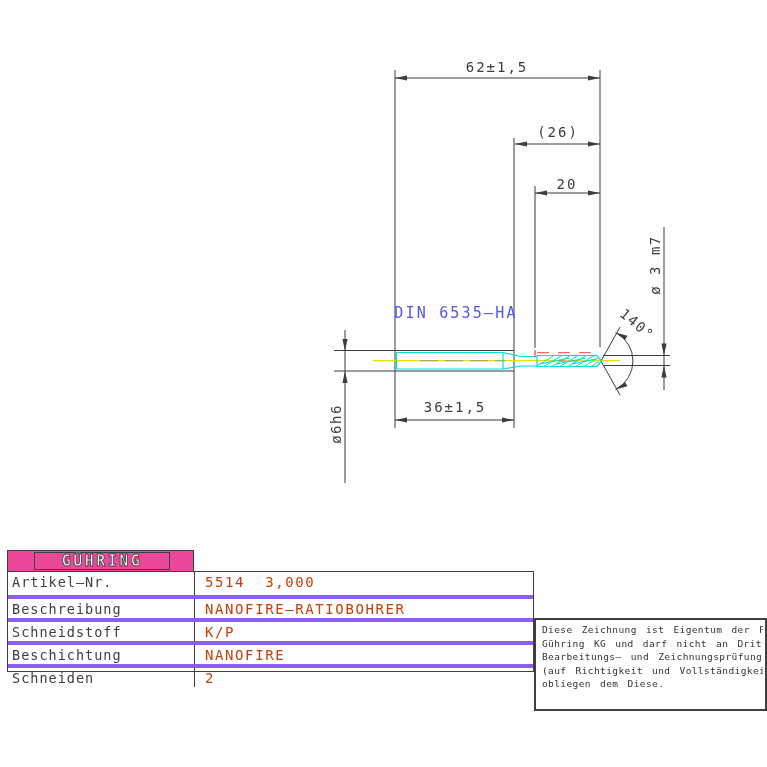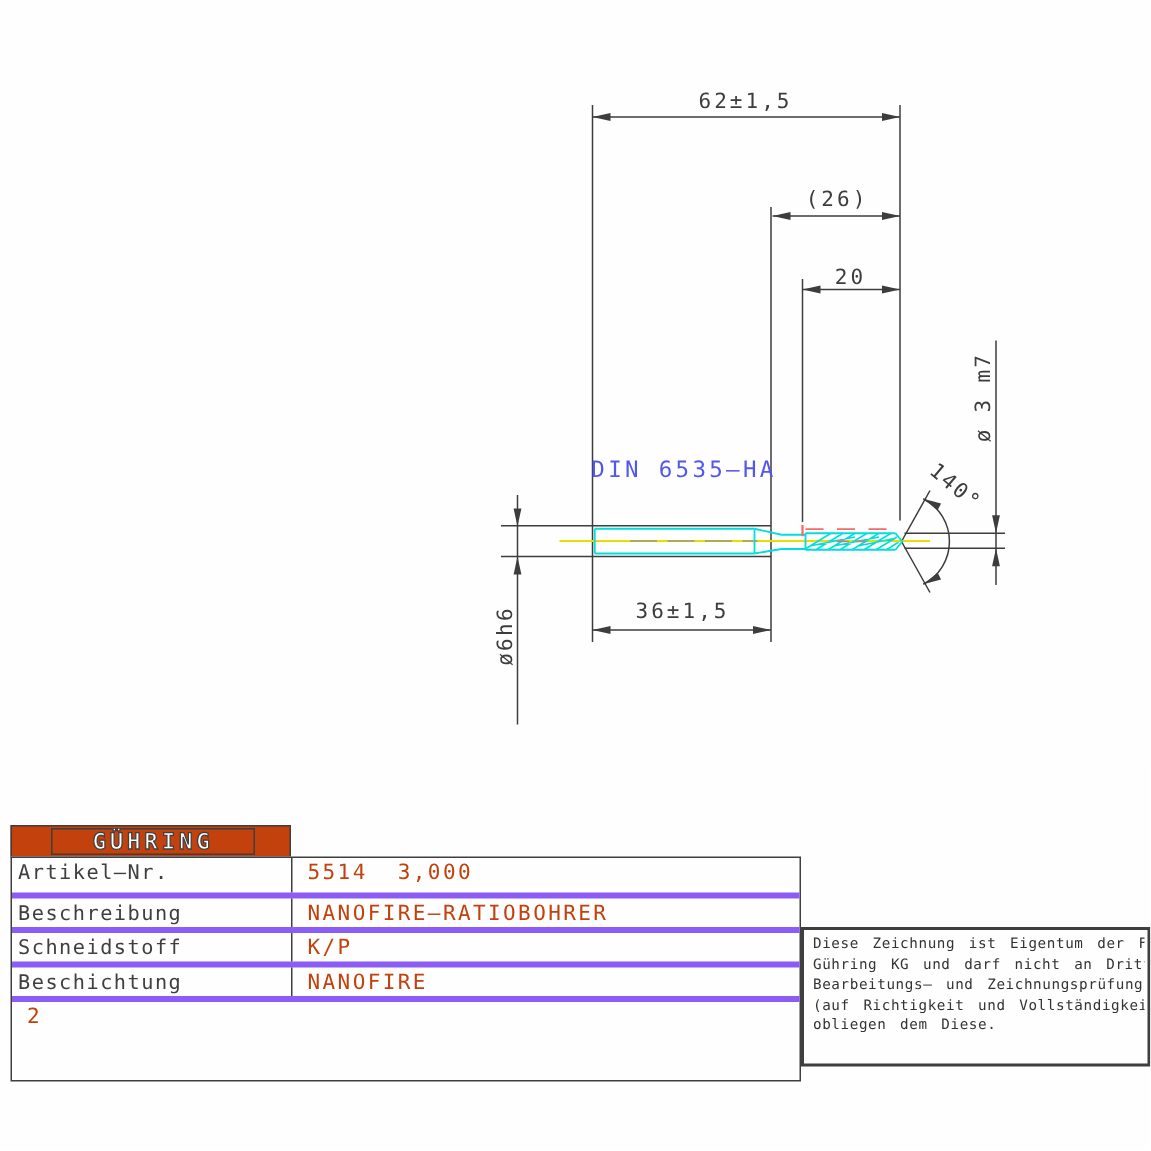--- a/index.html
+++ b/index.html
@@ -6,25 +6,25 @@
   .stage{
     position:relative;width:767px;height:767px;background:#fdfefd;overflow:hidden;
     font-family:"DejaVu Sans Mono","Liberation Mono",monospace;
   }
   .drawing-svg{position:absolute;left:0;top:0;}
   svg text{font-family:"DejaVu Sans Mono","Liberation Mono",monospace;}
 
   
   .logo-cell{
     position:absolute;left:7px;top:550px;width:187px;height:22px;
-    border:1px solid #3f3f3f;box-sizing:border-box;background:#c2410c;
+    border:1px solid #3f3f3f;box-sizing:border-box;background:#ec4899;
   }
   .logo-frame{position:absolute;left:26px;top:1px;width:136px;height:18px;}
   .spec-table{
-    position:absolute;left:7px;top:571px;width:527px;height:150px;
+    position:absolute;left:7px;top:571px;width:527px;height:101px;
     border:1px solid #3f3f3f;box-sizing:border-box;background:#fdfefd;
   }
   .spec-row{display:flex;height:23px;box-sizing:border-box;}
   .spec-row + .spec-row{border-top:4px solid #8b5cf6;}
   .spec-label{
     width:187px;box-sizing:border-box;border-right:1px solid #3f3f3f;
     padding-left:4px;color:#3f3f3f;font-size:13.5px;letter-spacing:1px;
     line-height:21px;white-space:pre;overflow:hidden;
   }
   .spec-value{
@@ -145,20 +145,21 @@
     </div>
     <div class="spec-row">
       <div class="spec-label">Schneidstoff</div>
       <div class="spec-value">K/P</div>
     </div>
     <div class="spec-row">
       <div class="spec-label">Beschichtung</div>
       <div class="spec-value">NANOFIRE</div>
     </div>
     <div class="spec-row">
+      <div class="spec-label">Schneiden</div>
       <div class="spec-value">2</div>
     </div>
   </div>
 
   <div class="note-box">
     <div class="note-line">Diese Zeichnung ist Eigentum der Fa.</div>
     <div class="note-line">Gühring KG und darf nicht an Dritte</div>
     <div class="note-line">Bearbeitungs– und Zeichnungsprüfung</div>
     <div class="note-line">(auf Richtigkeit und Vollständigkeit)</div>
     <div class="note-line">obliegen dem Diese.</div>

